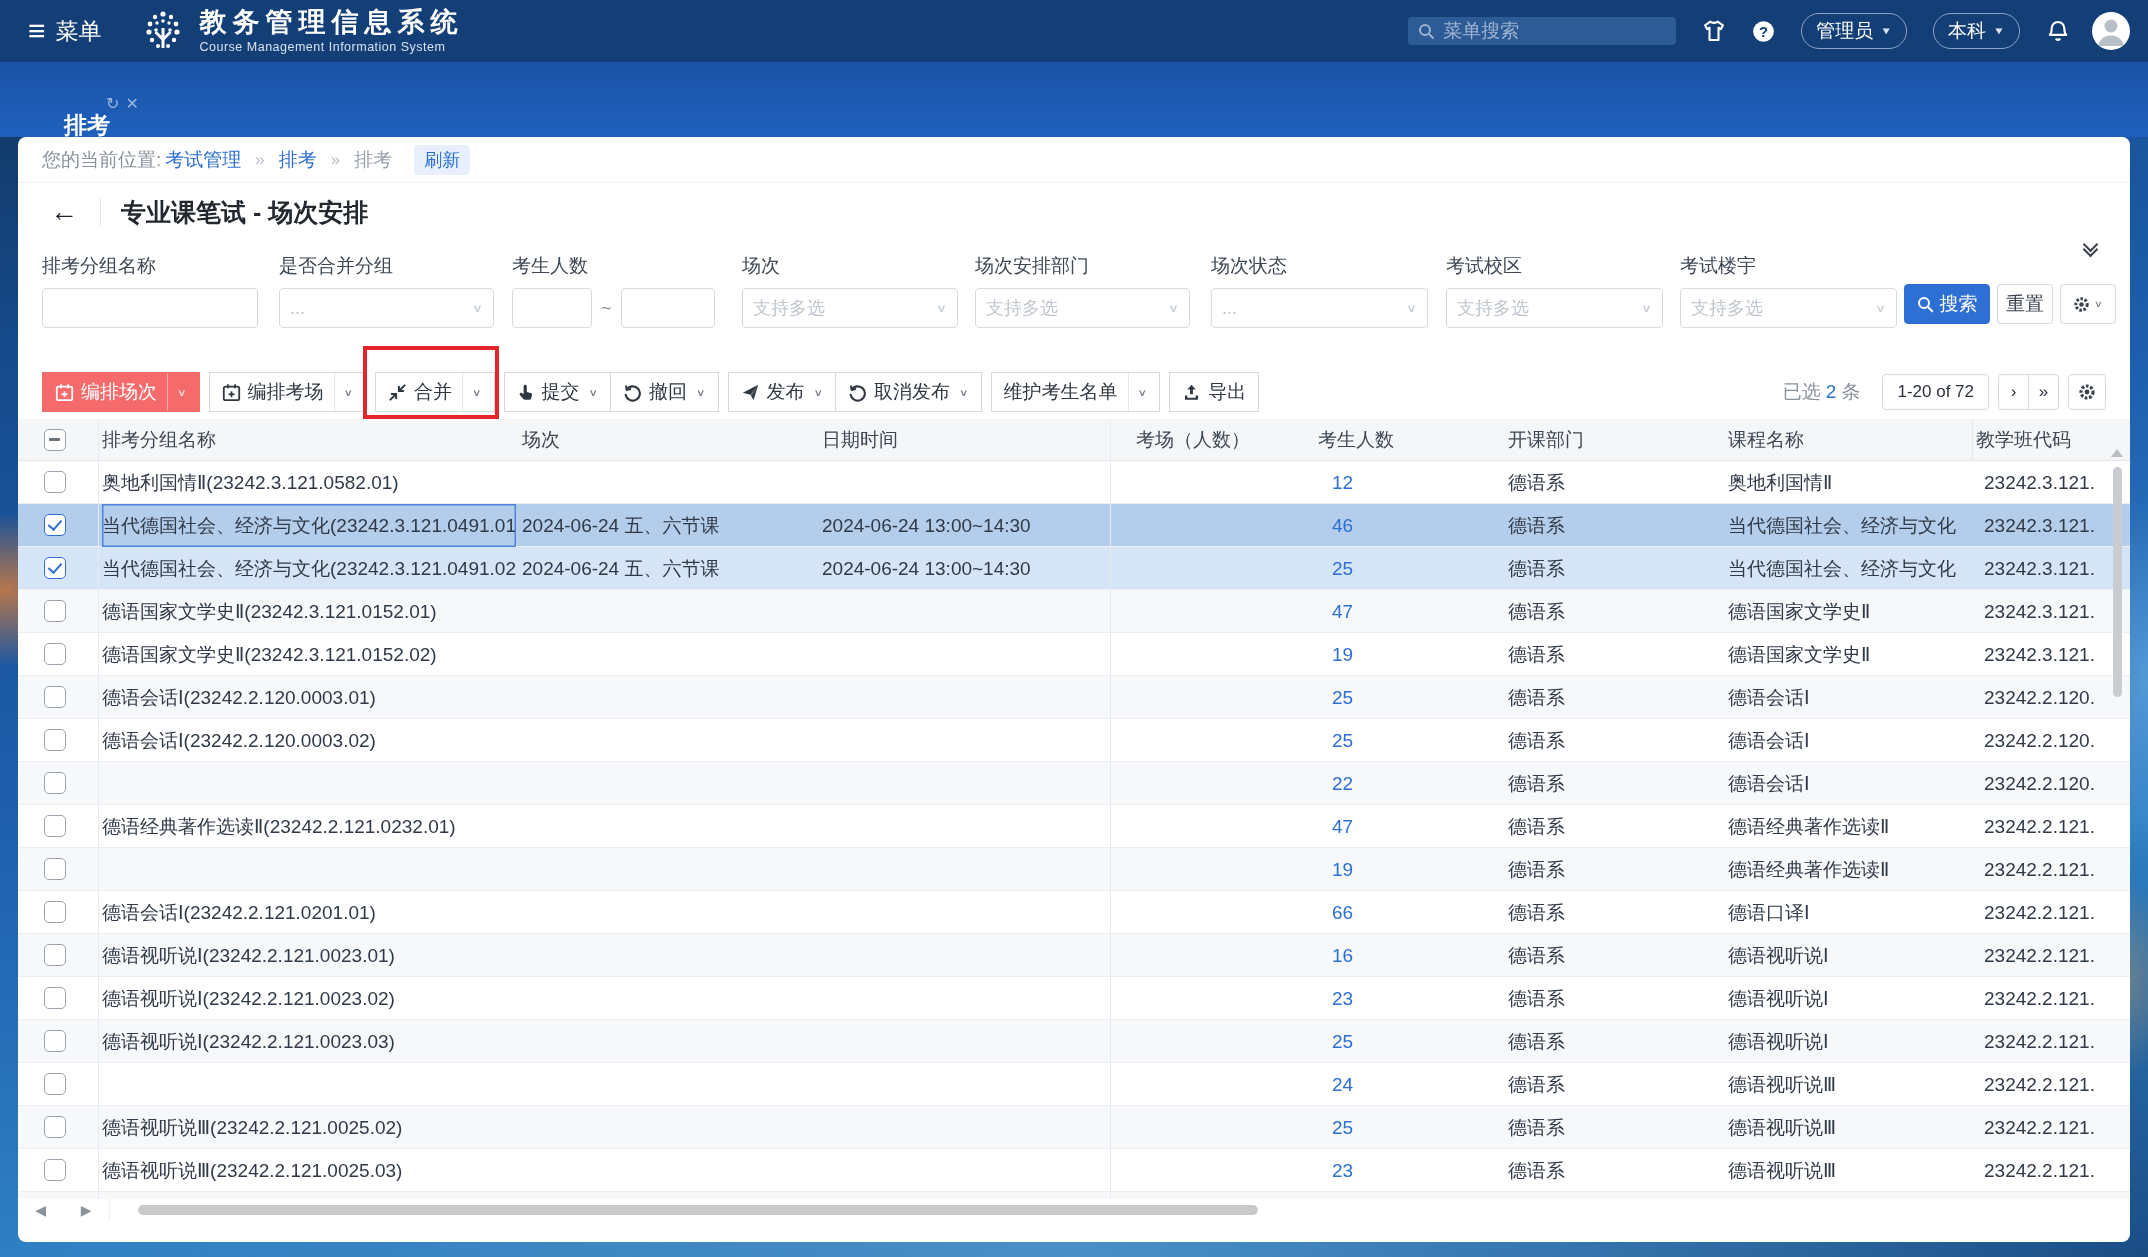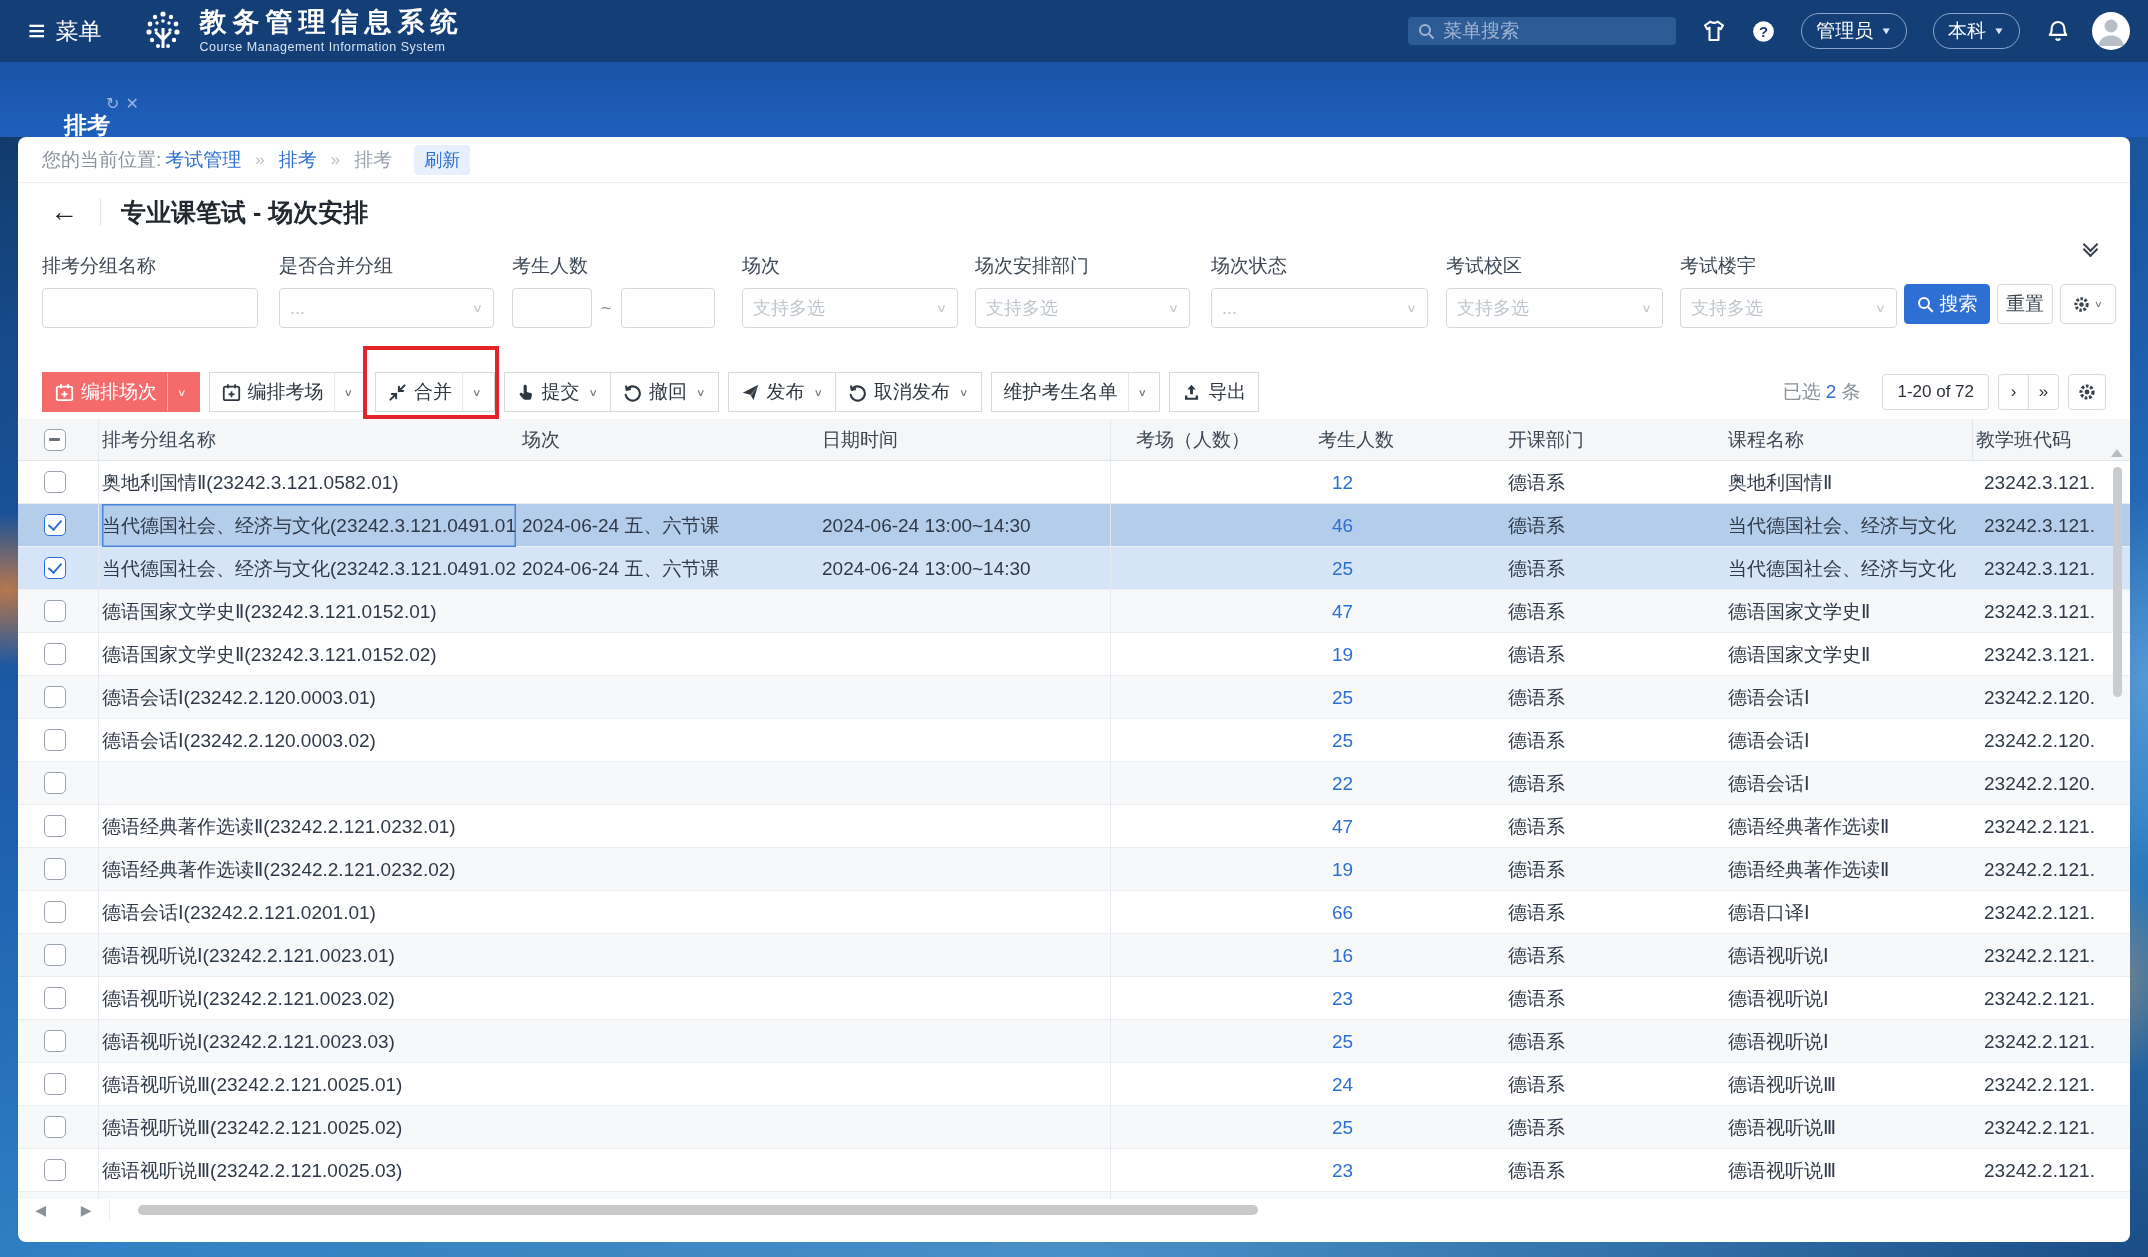--- a/index.html
+++ b/index.html
@@ -487,21 +487,20 @@
         <div class="row">
           <span class="cb"></span>
           <span class="cell" style="left:84px;width:414px;">德语经典著作选读Ⅱ(23242.2.121.0232.01)</span>
           <span class="cell link" style="left:1300px;width:186px;padding-left:14px;">47</span>
           <span class="cell" style="left:1490px;width:216px;">德语系</span>
           <span class="cell" style="left:1710px;width:252px;">德语经典著作选读Ⅱ</span>
           <span class="cell" style="left:1966px;width:110px;">23242.2.121.0232.01</span>
         </div>
         <div class="row alt">
           <span class="cb"></span>
-          <span class="cell" style="left:84px;width:414px;">德语经典著作选读Ⅱ(23242.2.121.0232.02)</span>
           <span class="cell link" style="left:1300px;width:186px;padding-left:14px;">19</span>
           <span class="cell" style="left:1490px;width:216px;">德语系</span>
           <span class="cell" style="left:1710px;width:252px;">德语经典著作选读Ⅱ</span>
           <span class="cell" style="left:1966px;width:110px;">23242.2.121.0232.02</span>
         </div>
         <div class="row">
           <span class="cb"></span>
           <span class="cell" style="left:84px;width:414px;">德语会话Ⅰ(23242.2.121.0201.01)</span>
           <span class="cell link" style="left:1300px;width:186px;padding-left:14px;">66</span>
           <span class="cell" style="left:1490px;width:216px;">德语系</span>
@@ -527,21 +526,20 @@
         <div class="row alt">
           <span class="cb"></span>
           <span class="cell" style="left:84px;width:414px;">德语视听说Ⅰ(23242.2.121.0023.03)</span>
           <span class="cell link" style="left:1300px;width:186px;padding-left:14px;">25</span>
           <span class="cell" style="left:1490px;width:216px;">德语系</span>
           <span class="cell" style="left:1710px;width:252px;">德语视听说Ⅰ</span>
           <span class="cell" style="left:1966px;width:110px;">23242.2.121.0023.03</span>
         </div>
         <div class="row">
           <span class="cb"></span>
-          <span class="cell" style="left:84px;width:414px;">德语视听说Ⅲ(23242.2.121.0025.01)</span>
           <span class="cell link" style="left:1300px;width:186px;padding-left:14px;">24</span>
           <span class="cell" style="left:1490px;width:216px;">德语系</span>
           <span class="cell" style="left:1710px;width:252px;">德语视听说Ⅲ</span>
           <span class="cell" style="left:1966px;width:110px;">23242.2.121.0025.01</span>
         </div>
         <div class="row alt">
           <span class="cb"></span>
           <span class="cell" style="left:84px;width:414px;">德语视听说Ⅲ(23242.2.121.0025.02)</span>
           <span class="cell link" style="left:1300px;width:186px;padding-left:14px;">25</span>
           <span class="cell" style="left:1490px;width:216px;">德语系</span>

